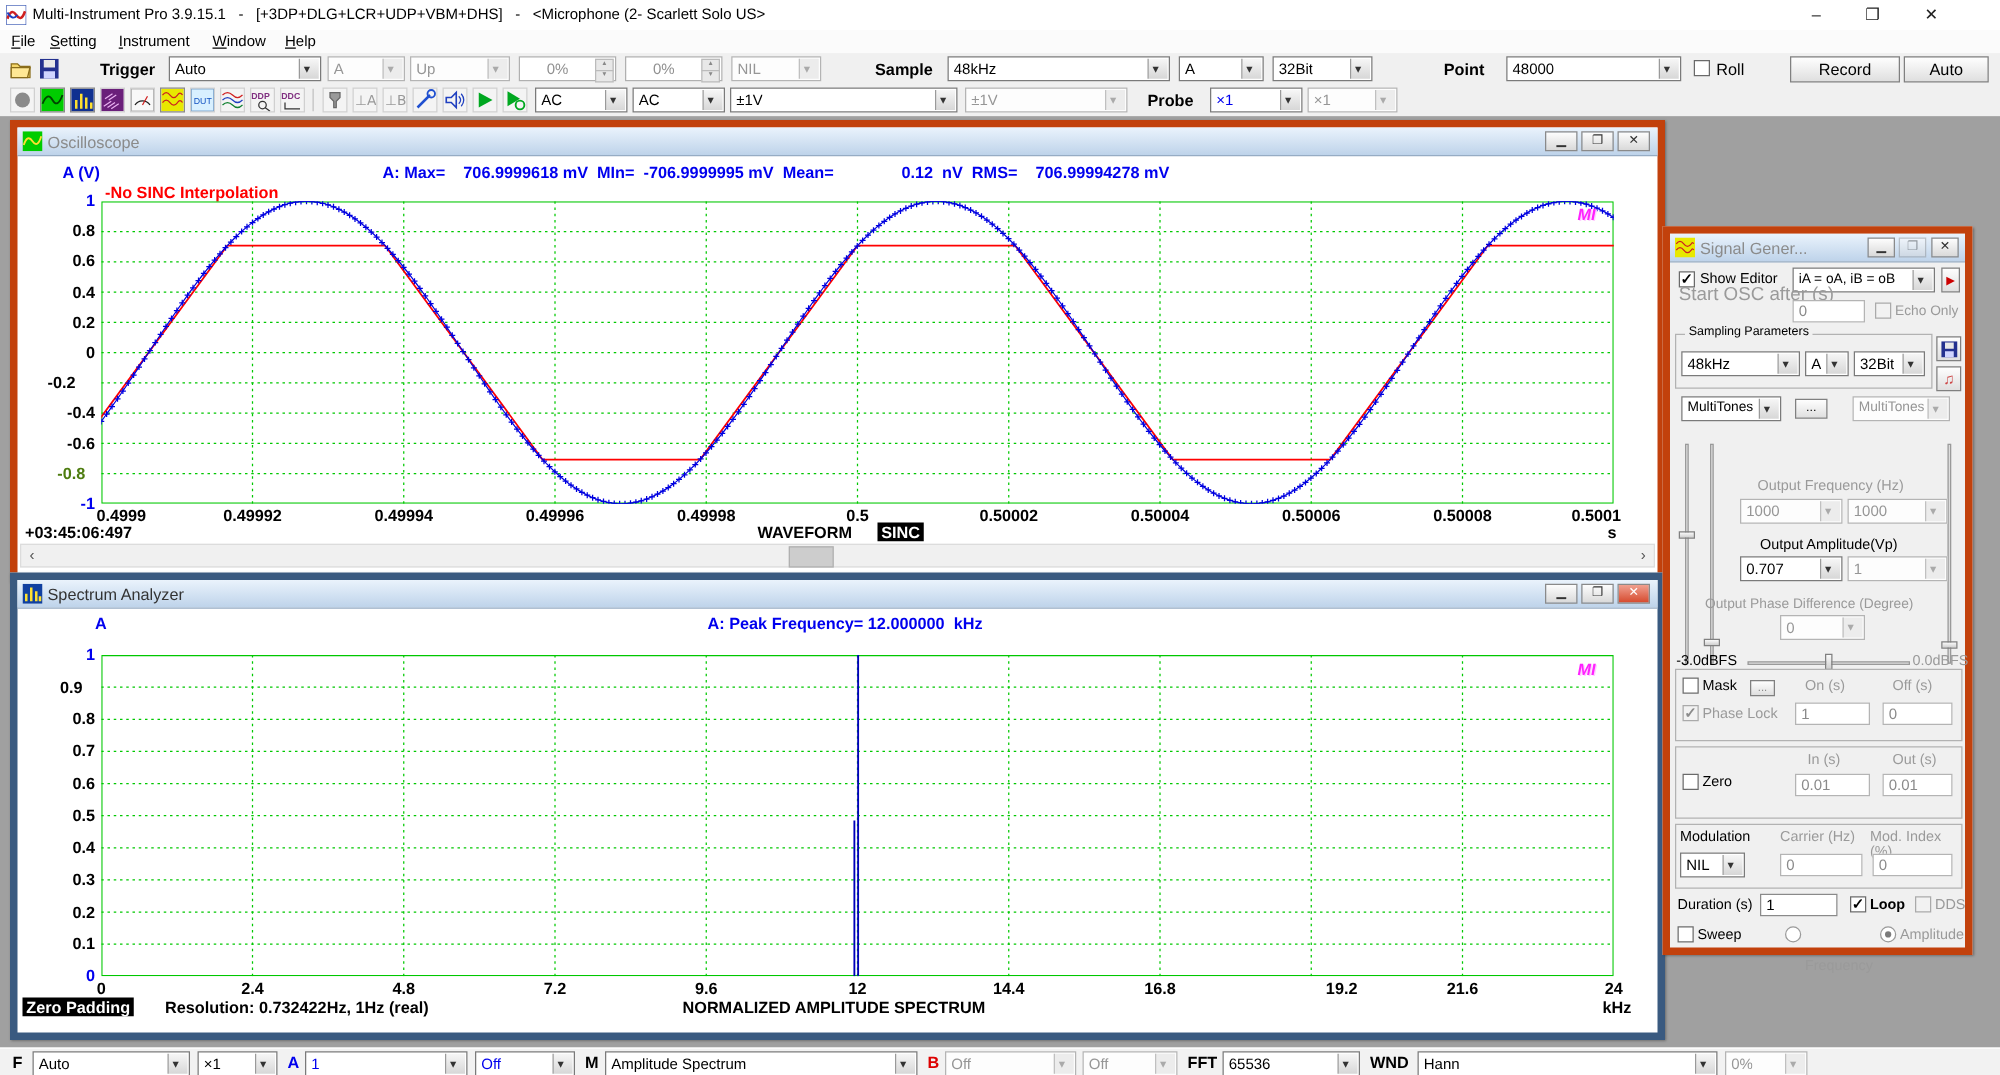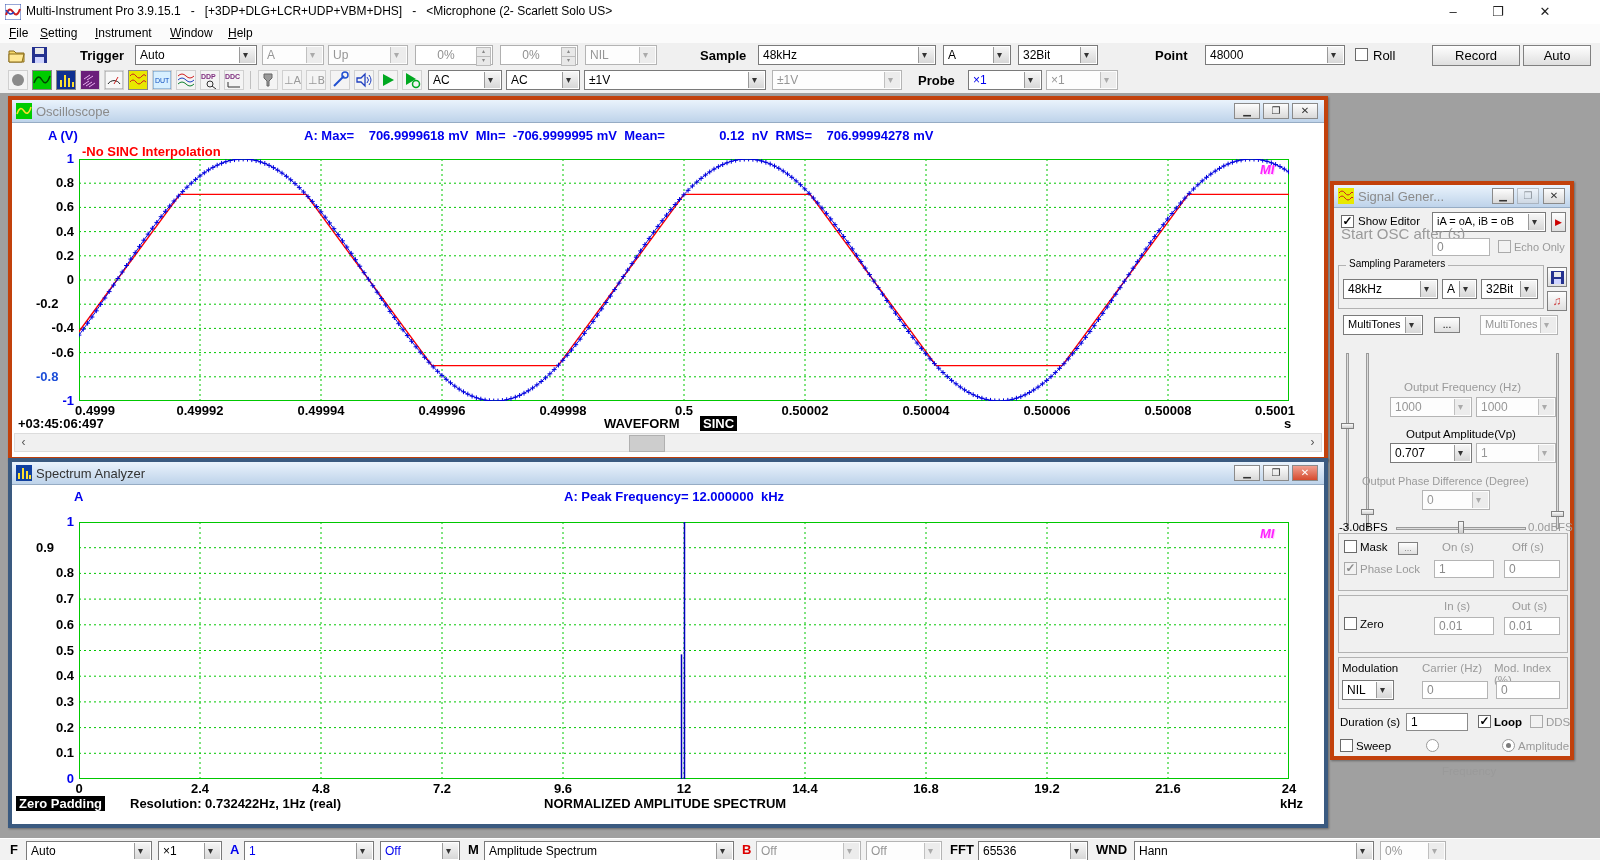--- a/index.html
+++ b/index.html
@@ -46,21 +46,21 @@
   .tool{position:absolute;top:2px;width:20px;height:20px;box-sizing:border-box;}
   .tool.raised{border:1px solid #d0d0d0;background:#f4f4f4;}
   .tool.pressed{border:1px solid #888;background:#e2e2e2;}
   .sep{position:absolute;top:3px;width:1px;height:18px;background:#c0c0c0;}
   
   #meter{left:1123px;top:71px;width:220px;height:13px;background:#e6e6e6;border:1px solid #b0b0b0;}
   #meter-fill{position:absolute;left:0;top:0;height:13px;width:96%;
       background:linear-gradient(90deg,#00dc00 0%,#00dc00 68%,#7ec400 82%,#aab400 100%);}
   #meter-text{position:absolute;left:0;top:1px;width:100%;text-align:center;font-size:9px;font-weight:bold;color:#223300;}
   
-  .cwin{position:absolute;background:#fff;border:4px solid #c2410c;box-shadow:1px 1px 2px rgba(0,0,0,.35);}
+  .cwin{position:absolute;background:#fff;border:6px solid #c2410c;box-shadow:1px 1px 2px rgba(0,0,0,.35);}
   .tbar{position:absolute;left:0;top:0;right:0;height:22px;background:linear-gradient(#eaf3fc,#bed3ea);border-bottom:1px solid #96acc4;}
   .tbar .ttext{position:absolute;left:24px;top:4px;font-size:13px;color:#8b8b8b;}
   .cbtn{position:absolute;top:3px;width:26px;height:16px;background:linear-gradient(#fdfdfd,#d9d9d9);border:1px solid #8a8a8a;box-sizing:border-box;text-align:center;font-size:10px;line-height:14px;color:#333;}
   .cbtn.red{background:linear-gradient(#f0a090,#d64a2e);color:#fff;}
   .ticon{position:absolute;left:4px;top:3px;width:16px;height:16px;}
   .tick{position:absolute;font-size:13px;font-weight:bold;white-space:nowrap;}
   .stats{position:absolute;font-size:13px;font-weight:bold;color:#0000ee;white-space:pre;}
   .axisfoot{position:absolute;font-size:13px;font-weight:bold;white-space:nowrap;}
   .badge{background:#000;color:#fff;padding:0 3px;}
   .watermark{position:absolute;font-size:13px;font-weight:bold;font-style:italic;color:#ff22ff;text-shadow:1px 1px 0 #ffd0ff;}
@@ -328,21 +328,21 @@
   <div class="abs" id="osc-labels" style="left:0;top:0;width:1312px;height:357px;pointer-events:none">
       <span class="tick" style="left: 24px; top: 51px; width: 38px; text-align: right; color: rgb(0, 0, 238);">1</span>
       <span class="tick" style="left: 24px; top: 75.2px; width: 38px; text-align: right; color: rgb(0, 0, 0);">0.8</span>
       <span class="tick" style="left: 24px; top: 99.4px; width: 38px; text-align: right; color: rgb(0, 0, 0);">0.6</span>
       <span class="tick" style="left: 24px; top: 123.6px; width: 38px; text-align: right; color: rgb(0, 0, 0);">0.4</span>
       <span class="tick" style="left: 24px; top: 147.8px; width: 38px; text-align: right; color: rgb(0, 0, 0);">0.2</span>
       <span class="tick" style="left: 24px; top: 172px; width: 38px; text-align: right; color: rgb(0, 0, 0);">0</span>
       <span class="tick" style="left: 24px; top: 196.2px; width: 38px; text-align: left; color: rgb(0, 0, 0);">-0.2</span>
       <span class="tick" style="left: 24px; top: 220.4px; width: 38px; text-align: right; color: rgb(0, 0, 0);">-0.4</span>
       <span class="tick" style="left: 24px; top: 244.6px; width: 38px; text-align: right; color: rgb(0, 0, 0);">-0.6</span>
-      <span class="tick" style="left: 24px; top: 268.8px; width: 38px; text-align: left; color: #1d4ed8;">-0.8</span>
+      <span class="tick" style="left: 24px; top: 268.8px; width: 38px; text-align: center; color: #4d7c0f;">-0.8</span>
       <span class="tick" style="left: 24px; top: 293px; width: 38px; text-align: right; color: rgb(0, 0, 238);">-1</span>
       <span class="tick" style="left: 46px; top: 303px; width: 74px; text-align: center; color: rgb(0, 0, 0);">0.4999</span>
       <span class="tick" style="left: 151px; top: 303px; width: 74px; text-align: center; color: rgb(0, 0, 0);">0.49992</span>
       <span class="tick" style="left: 272px; top: 303px; width: 74px; text-align: center; color: rgb(0, 0, 0);">0.49994</span>
       <span class="tick" style="left: 393px; top: 303px; width: 74px; text-align: center; color: rgb(0, 0, 0);">0.49996</span>
       <span class="tick" style="left: 514px; top: 303px; width: 74px; text-align: center; color: rgb(0, 0, 0);">0.49998</span>
       <span class="tick" style="left: 635px; top: 303px; width: 74px; text-align: center; color: rgb(0, 0, 0);">0.5</span>
       <span class="tick" style="left: 756px; top: 303px; width: 74px; text-align: center; color: rgb(0, 0, 0);">0.50002</span>
       <span class="tick" style="left: 877px; top: 303px; width: 74px; text-align: center; color: rgb(0, 0, 0);">0.50004</span>
       <span class="tick" style="left: 998px; top: 303px; width: 74px; text-align: center; color: rgb(0, 0, 0);">0.50006</span>
@@ -395,39 +395,39 @@
       <line x1="0" y1="205.6" x2="1210" y2="205.6" stroke="#00c800" stroke-width="1" stroke-dasharray="2 3"></line>
       <line x1="1089.0" y1="0" x2="1089.0" y2="257" stroke="#00c800" stroke-width="1" stroke-dasharray="2 3"></line>
       <line x1="0" y1="231.3" x2="1210" y2="231.3" stroke="#00c800" stroke-width="1" stroke-dasharray="2 3"></line>
       <rect x="0.5" y="0.5" width="1209" height="256" fill="none" stroke="#00c800" stroke-width="1"></rect>
       <line x1="605.5" y1="0" x2="605.5" y2="257" stroke="#0000bb" stroke-width="1.5"></line>
       <line x1="602.5" y1="132.355" x2="602.5" y2="257" stroke="#0000bb" stroke-width="1.5"></line>
     </svg>
   <span class="watermark" style="left:1248px;top:64px">MI</span>
   <div class="abs" id="spec-labels" style="left:0;top:0;width:1312px;height:362px;pointer-events:none">
       <span class="tick" style="left: 24px; top: 52px; width: 38px; text-align: right; color: rgb(0, 0, 238);">1</span>
-      <span class="tick" style="left: 24px; top: 77.7px; width: 38px; text-align: left; color: rgb(0, 0, 0);">0.9</span>
+      <span class="tick" style="left: 24px; top: 77.7px; width: 38px; text-align: center; color: rgb(0, 0, 0);">0.9</span>
       <span class="tick" style="left: 24px; top: 103.4px; width: 38px; text-align: right; color: rgb(0, 0, 0);">0.8</span>
       <span class="tick" style="left: 24px; top: 129.1px; width: 38px; text-align: right; color: rgb(0, 0, 0);">0.7</span>
       <span class="tick" style="left: 24px; top: 154.8px; width: 38px; text-align: right; color: rgb(0, 0, 0);">0.6</span>
       <span class="tick" style="left: 24px; top: 180.5px; width: 38px; text-align: right; color: rgb(0, 0, 0);">0.5</span>
       <span class="tick" style="left: 24px; top: 206.2px; width: 38px; text-align: right; color: rgb(0, 0, 0);">0.4</span>
       <span class="tick" style="left: 24px; top: 231.9px; width: 38px; text-align: right; color: rgb(0, 0, 0);">0.3</span>
       <span class="tick" style="left: 24px; top: 257.6px; width: 38px; text-align: right; color: rgb(0, 0, 0);">0.2</span>
       <span class="tick" style="left: 24px; top: 283.3px; width: 38px; text-align: right; color: rgb(0, 0, 0);">0.1</span>
       <span class="tick" style="left: 24px; top: 309px; width: 38px; text-align: right; color: rgb(0, 0, 238);">0</span>
       <span class="tick" style="left: 30px; top: 319px; width: 74px; text-align: center; color: rgb(0, 0, 0);">0</span>
       <span class="tick" style="left: 151px; top: 319px; width: 74px; text-align: center; color: rgb(0, 0, 0);">2.4</span>
       <span class="tick" style="left: 272px; top: 319px; width: 74px; text-align: center; color: rgb(0, 0, 0);">4.8</span>
       <span class="tick" style="left: 393px; top: 319px; width: 74px; text-align: center; color: rgb(0, 0, 0);">7.2</span>
       <span class="tick" style="left: 514px; top: 319px; width: 74px; text-align: center; color: rgb(0, 0, 0);">9.6</span>
       <span class="tick" style="left: 635px; top: 319px; width: 74px; text-align: center; color: rgb(0, 0, 0);">12</span>
       <span class="tick" style="left: 756px; top: 319px; width: 74px; text-align: center; color: rgb(0, 0, 0);">14.4</span>
       <span class="tick" style="left: 877px; top: 319px; width: 74px; text-align: center; color: rgb(0, 0, 0);">16.8</span>
-      <span class="tick" style="left: 998px; top: 319px; width: 74px; text-align: center; color: rgb(0, 0, 0);">19.2</span>
+      <span class="tick" style="left: 998px; top: 319px; width: 74px; text-align: right; color: rgb(0, 0, 0);">19.2</span>
       <span class="tick" style="left: 1119px; top: 319px; width: 74px; text-align: center; color: rgb(0, 0, 0);">21.6</span>
       <span class="tick" style="left: 1240px; top: 319px; width: 74px; text-align: center; color: rgb(0, 0, 0);">24</span>
     </div>
   <span class="axisfoot" style="left:1268px;top:334px">kHz</span>
   <span class="axisfoot badge" style="left:4px;top:334px">Zero Padding</span>
   <span class="axisfoot" style="left:118px;top:334px">Resolution: 0.732422Hz, 1Hz (real)</span>
   <span class="axisfoot" style="left:532px;top:334px">NORMALIZED AMPLITUDE SPECTRUM</span>
 </div>
 
 <div class="cwin" id="sg-win" style="left:1330px;top:181px;width:236px;height:571px;background:#f0f0f0">

